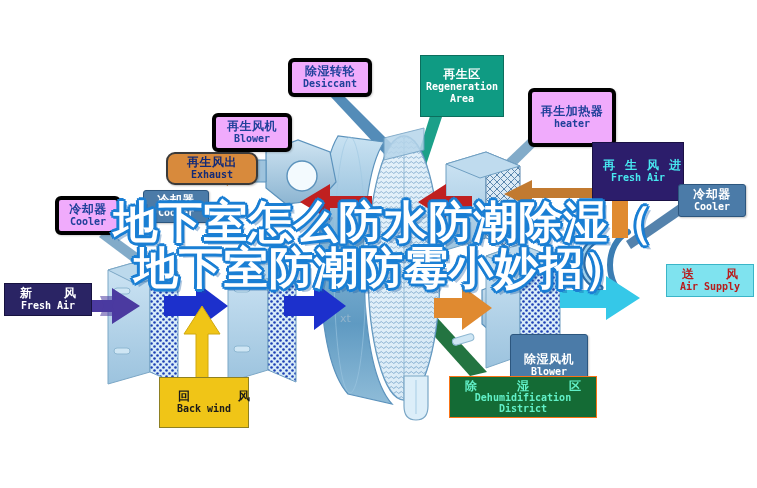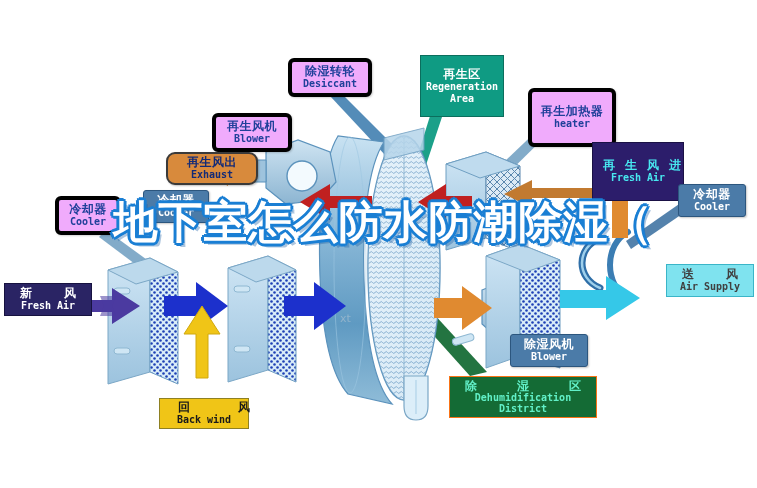--- a/index.html
+++ b/index.html
@@ -80,21 +80,21 @@
     color: #48e8f0;
   }
   .lb-navy-white {
     background: #2a2464;
     border: 1px solid #171240;
     color: #ffffff;
   }
   .lb-cyan {
     background: #7fe3ef;
     border: 1px solid #3ab5c8;
-    color: #404040;
+    color: #b91c1c;
   }
   .lb-green {
     background: #146b35;
     border: 1px solid #f97316;
     color: #62f0c8;
   }
   .lb-yellow {
     background: #f0c517;
     border: 1px solid #8e8022;
     color: #1a1a1a;
@@ -359,32 +359,33 @@
   <div class="label-box lb-navy-white" style="left:4px; top:283px; width:88px; padding:3px 0;">
     <span class="cn">新　风</span>
     <span class="en">Fresh Air</span>
   </div>
 
   <div class="label-box lb-cyan" style="left:666px; top:264px; width:88px; padding:3px 0;">
     <span class="cn">送　风</span>
     <span class="en">Air Supply</span>
   </div>
 
-  <div class="label-box lb-steel" style="left:510px; top:334px; width:78px; padding:3px 0;">
+  <div class="label-box lb-steel" style="left:510px; top:334px; width:78px; padding:18px 0;">
     <span class="cn">除湿风机</span>
     <span class="en">Blower</span>
   </div>
 
   <div class="label-box lb-green" style="left:449px; top:376px; width:148px; padding:3px 0;">
     <span class="cn">除　湿　区</span>
     <span class="en" style="white-space:normal; line-height:1.05;">Dehumidification District</span>
   </div>
 
-  <div class="label-box lb-yellow" style="left:159px; top:398px; width:90px; padding:2px 0;">
+  <div class="label-box lb-yellow" style="left:159px; top:377px; width:90px; padding:12px 0;">
     <span class="cn">回　风</span>
     <span class="en">Back wind</span>
   </div>
 
   <div id="overlay-title">
     <span class="tline tline-1">地下室怎么防水防潮除湿（</span>
+    <span class="tline tline-2">地下室防潮防霉小妙招）</span>
   </div>
 
 </div>
 
 </body></html>

